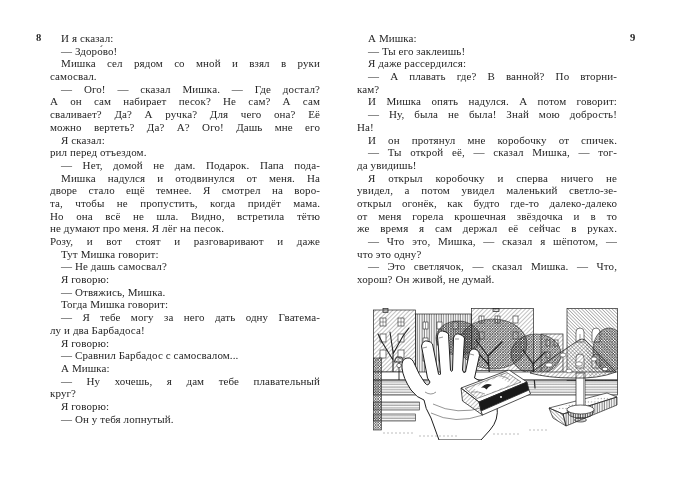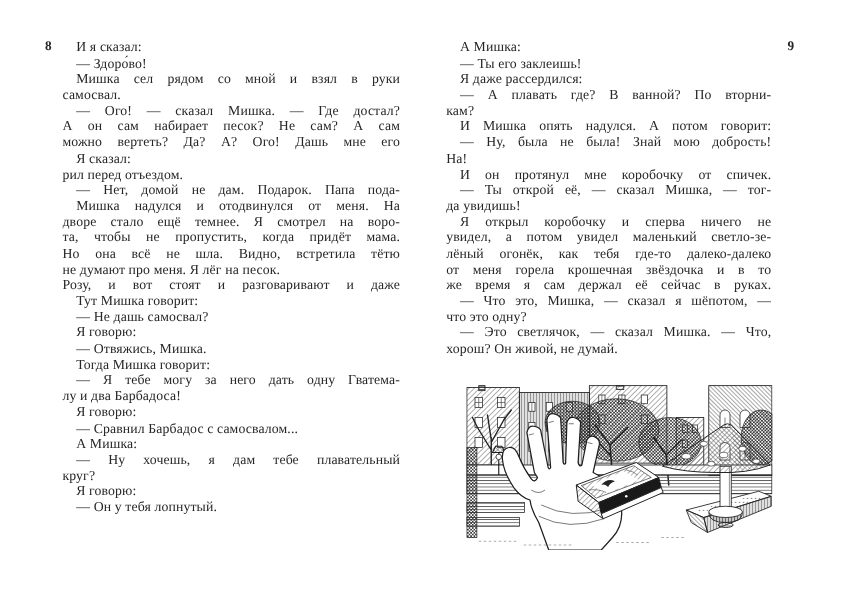--- a/index.html
+++ b/index.html
@@ -25,20 +25,21 @@
   <div class="pageno pageno-left">8</div>
   <div class="pageno pageno-right">9</div>
 
   <div class="col col-left" id="left-lines">
       <div class="ln ind">И я сказал:</div>
       <div class="ln ind">— Здоро́во!</div>
       <div class="ln ind jst">Мишка сел рядом со мной и взял в руки</div>
       <div class="ln">самосвал.</div>
       <div class="ln ind jst">— Ого! — сказал Мишка. — Где достал?</div>
       <div class="ln jst">А он сам набирает песок? Не сам? А сам</div>
+      <div class="ln jst">сваливает? Да? А ручка? Для чего она? Её</div>
       <div class="ln jst">можно вертеть? Да? А? Ого! Дашь мне его</div>
       <div class="ln ind">Я сказал:</div>
       <div class="ln">рил перед отъездом.</div>
       <div class="ln ind jst">— Нет, домой не дам. Подарок. Папа пода-</div>
       <div class="ln ind jst">Мишка надулся и отодвинулся от меня. На</div>
       <div class="ln jst">дворе стало ещё темнее. Я смотрел на воро-</div>
       <div class="ln jst">та, чтобы не пропустить, когда придёт мама.</div>
       <div class="ln jst">Но она всё не шла. Видно, встретила тётю</div>
       <div class="ln">не думают про меня. Я лёг на песок.</div>
       <div class="ln jst">Розу, и вот стоят и разговаривают и даже</div>
@@ -65,21 +66,21 @@
       <div class="ln ind jst">— А плавать где? В ванной? По вторни-</div>
       <div class="ln">кам?</div>
       <div class="ln ind jst">И Мишка опять надулся. А потом говорит:</div>
       <div class="ln ind jst">— Ну, была не была! Знай мою добрость!</div>
       <div class="ln">На!</div>
       <div class="ln ind jst">И он протянул мне коробочку от спичек.</div>
       <div class="ln ind jst">— Ты открой её, — сказал Мишка, — тог-</div>
       <div class="ln">да увидишь!</div>
       <div class="ln ind jst">Я открыл коробочку и сперва ничего не</div>
       <div class="ln jst">увидел, а потом увидел маленький светло-зе-</div>
-      <div class="ln jst">лёный огонёк, как тебя где-то далеко-далеко</div>
+      <div class="ln jst">открыл огонёк, как будто где-то далеко-далеко</div>
       <div class="ln jst">от меня горела крошечная звёздочка и в то</div>
       <div class="ln jst">же время я сам держал её сейчас в руках.</div>
       <div class="ln ind jst">— Что это, Мишка, — сказал я шёпотом, —</div>
       <div class="ln">что это одну?</div>
       <div class="ln ind jst">— Это светлячок, — сказал Мишка. — Что,</div>
       <div class="ln">хорош? Он живой, не думай.</div>
     </div>
 
   <svg class="illo" viewBox="0 0 245 132" xmlns="http://www.w3.org/2000/svg" aria-label="Рисунок: раскрытая ладонь с открытой коробочкой от спичек на фоне ночного двора — дома со светящимися окнами, деревья, фонарь, грибок над песочницей">
     <defs>

